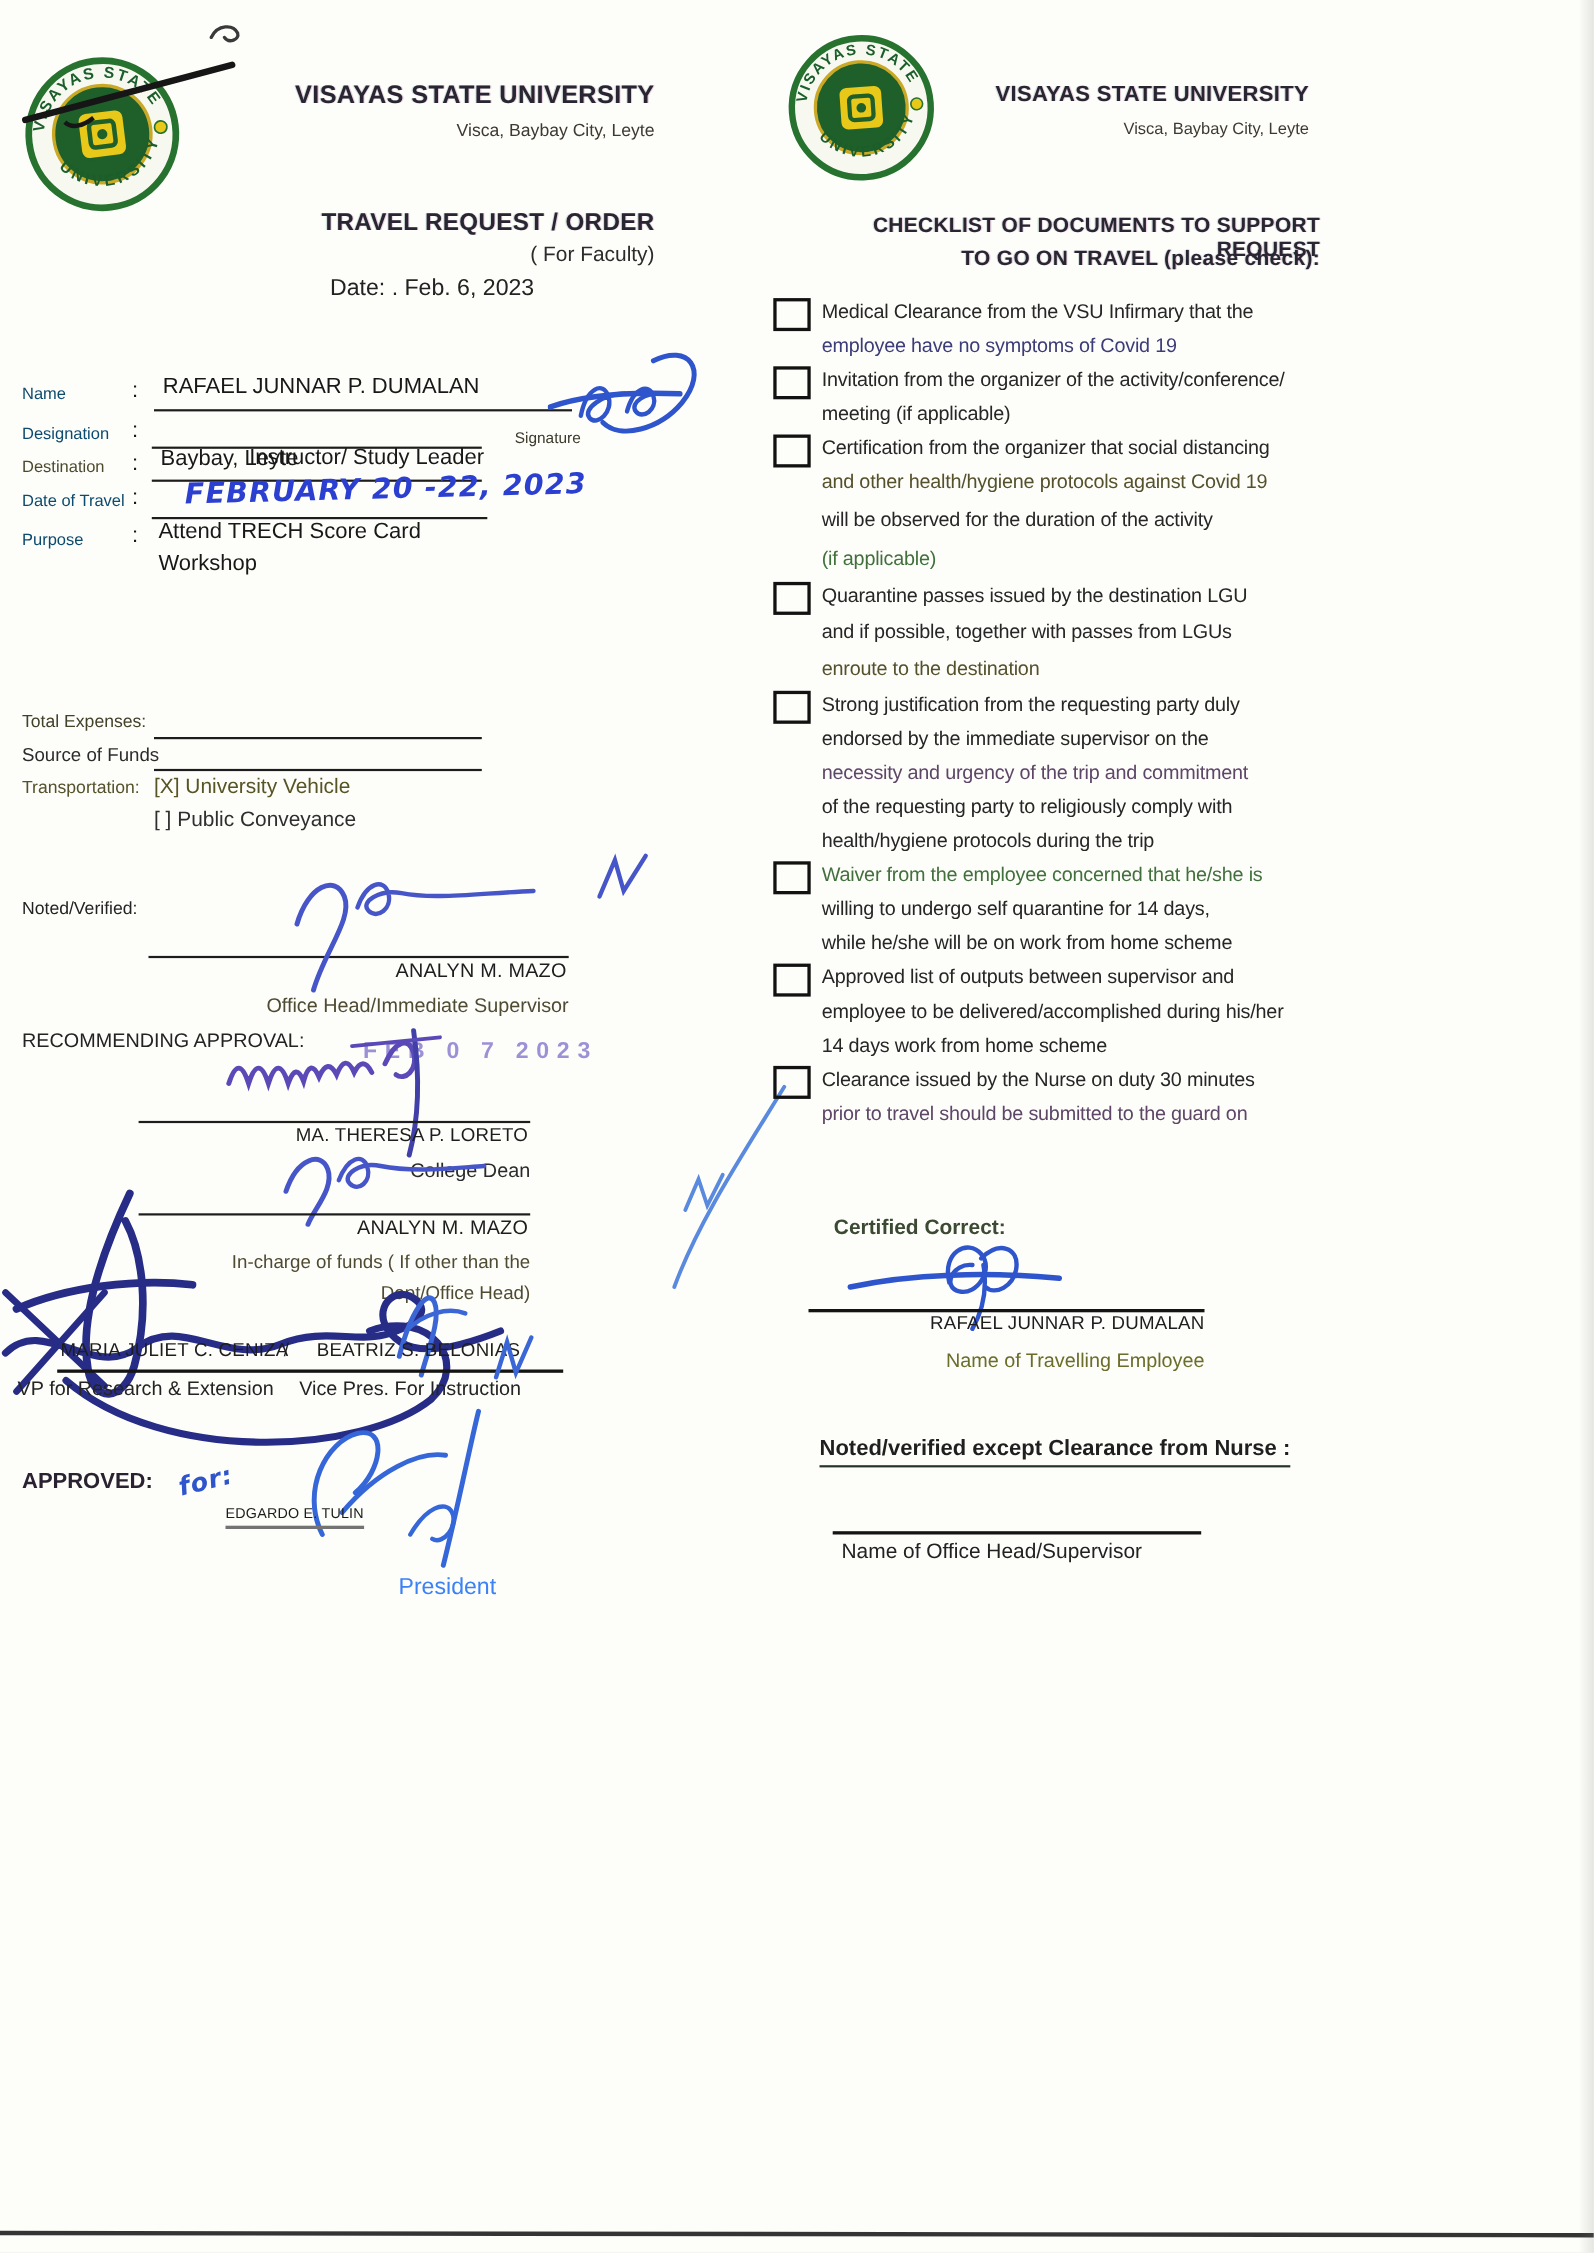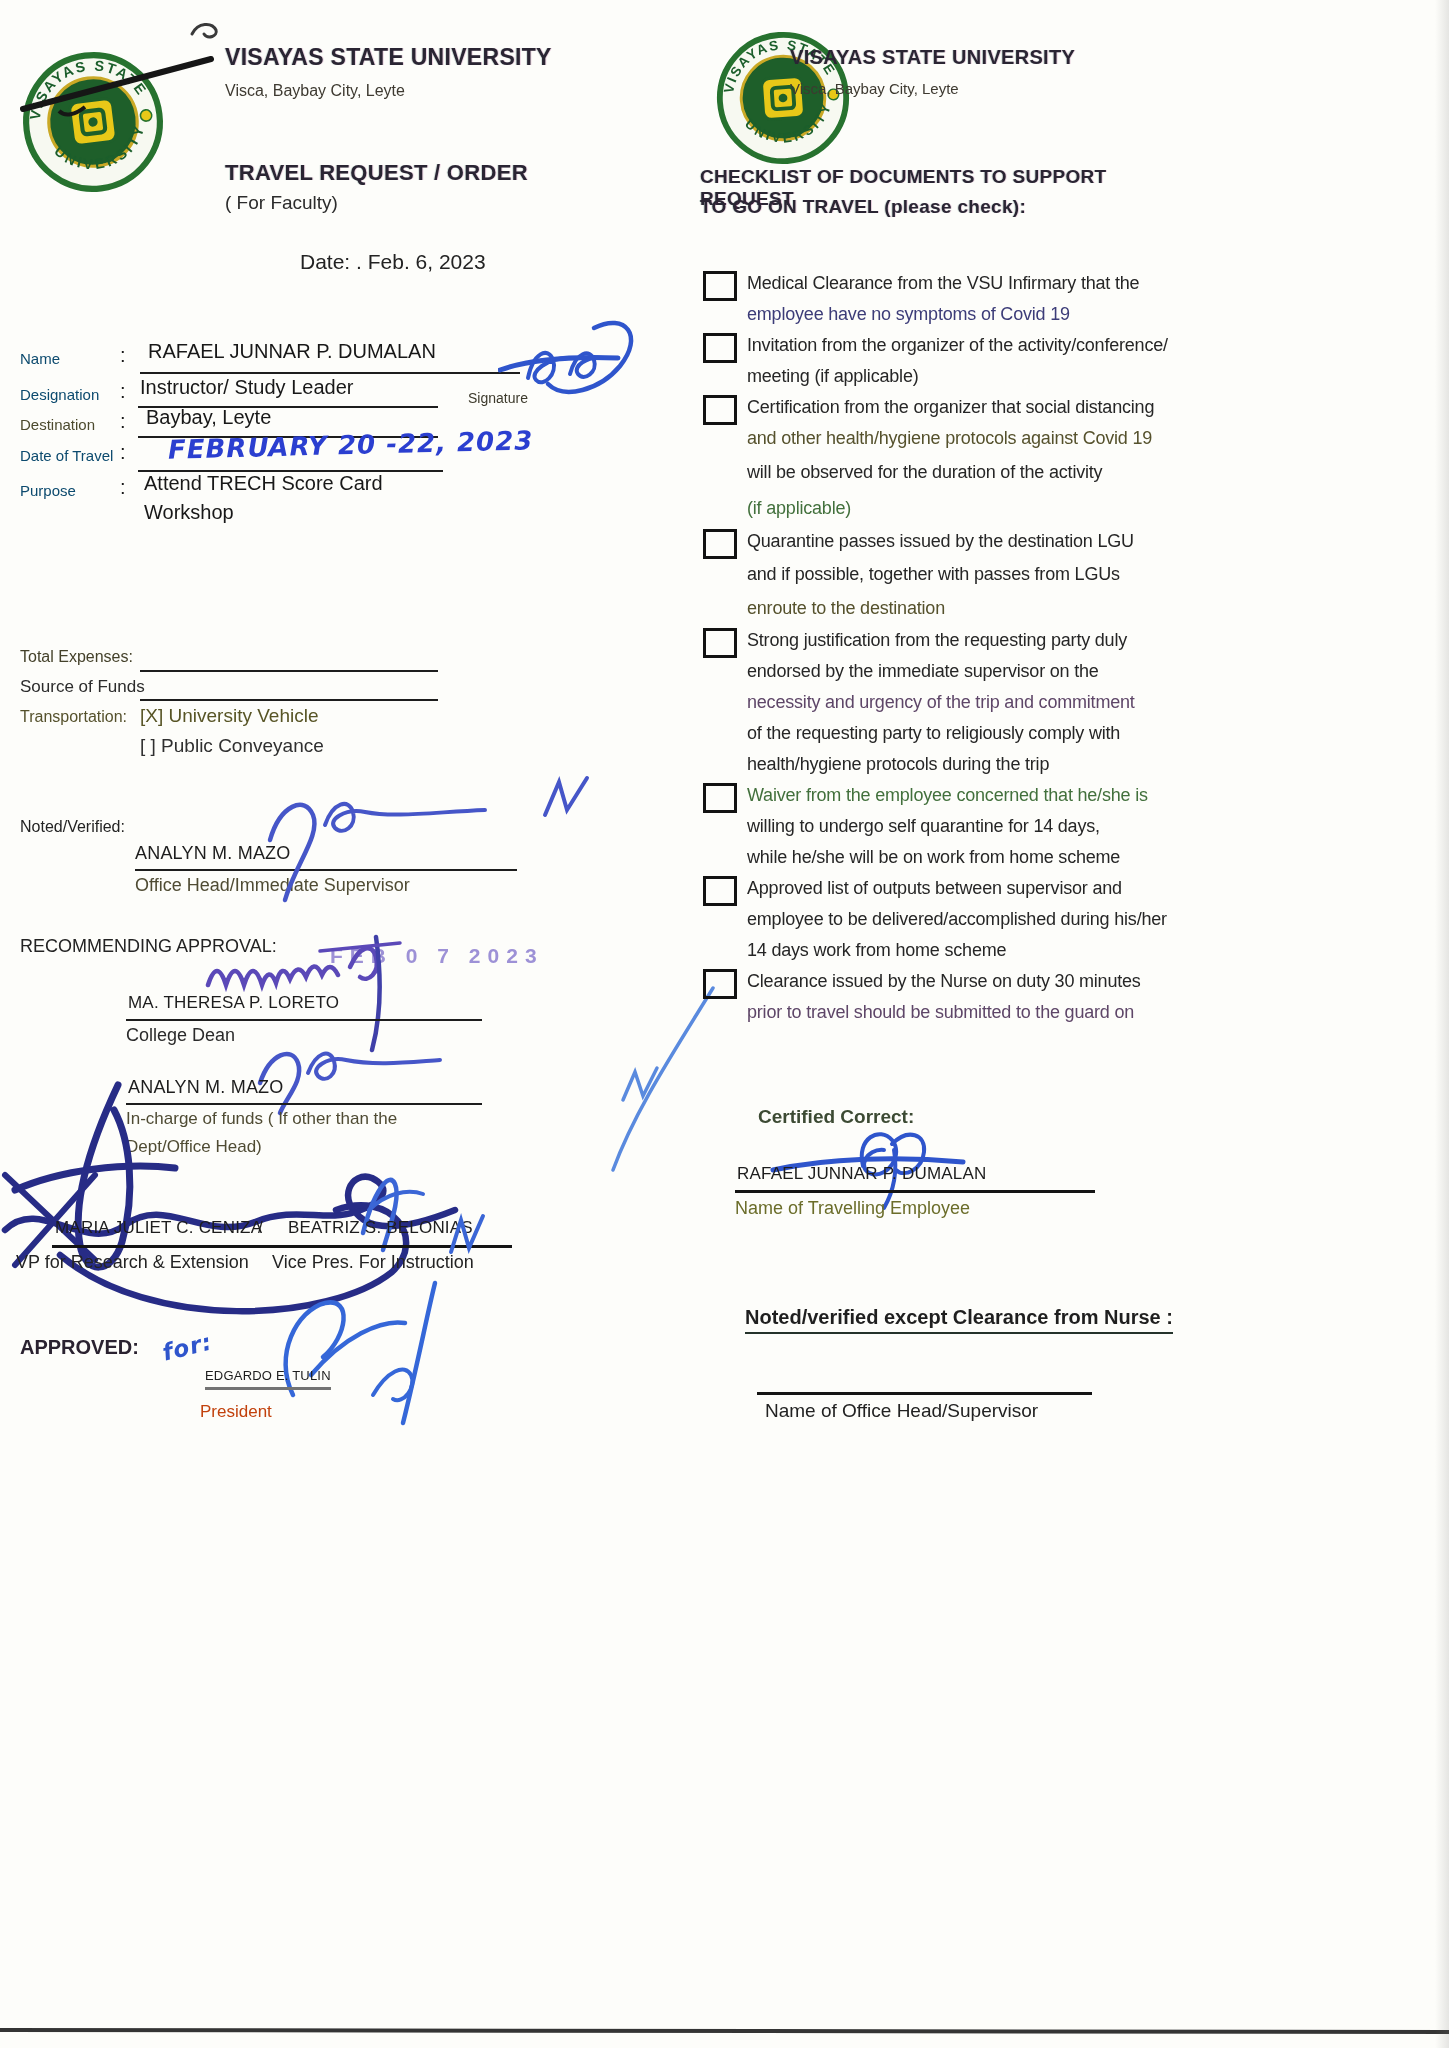--- a/index.html
+++ b/index.html
@@ -2,21 +2,21 @@
 <html><head>
 <meta charset="utf-8">
 <style>
   html,body{margin:0;padding:0;background:#e8e8e4;}
   .paper{
     position:relative;width:1449px;height:2048px;margin:0 auto;
     background:#fdfdfa;overflow:hidden;
     font-family:"Liberation Sans",sans-serif;color:#1e1e1e;
   }
   .abs{position:absolute;}
-  .ctr{text-align:left;}
+  .ctr{text-align:right;margin-top:29px;}
   
   .hdr{font-weight:bold;color:#2a2533;letter-spacing:.3px;
        text-shadow:1px 0 rgba(150,30,110,.18),-1px 0 rgba(20,90,70,.18);}
   .addr{color:#3e3a31;}
   
   .lbl{font-size:15px;color:#0c4a6e;}
   .lbl-olive{font-size:15px;color:#4c4a2e;}
   .val{font-size:20px;color:#181818;}
   .uline{border-top:2.5px solid #1d1d1d;height:0;}
   .uline-thick{border-top:3.5px solid #141414;height:0;}
@@ -195,21 +195,21 @@
   <div class="abs handw" style="left:162px;top:1334px;font-size:23px;transform:rotate(-14deg);color:#2f55cc;">for:</div>
   <div class="abs" style="left:255px;top:1275px;width:190px;height:165px;">
     <svg width="190" height="165" viewBox="0 0 190 165">
       <path d="M38,120 C18,80 42,35 70,28 C98,22 92,62 68,82" stroke="#3567d8" stroke-width="4.5" fill="none" stroke-linecap="round"></path>
       <path d="M56,100 C88,62 126,44 150,48" stroke="#3567d8" stroke-width="4.5" fill="none" stroke-linecap="round"></path>
       <path d="M148,148 C162,92 172,40 180,8" stroke="#3567d8" stroke-width="4.5" fill="none" stroke-linecap="round"></path>
       <path d="M118,120 C132,96 150,88 156,100 C162,112 148,130 138,124" stroke="#3567d8" stroke-width="4" fill="none" stroke-linecap="round"></path>
     </svg>
   </div>
   <div class="abs name-line" style="left:205px;top:1368px;font-size:13px;border-bottom:3px solid #737373;padding-bottom:4px;">EDGARDO E. TULIN</div>
-  <div class="abs ctr" style="left:200px;top:1402px;width:235px;font-size:17px;color:#c2410c;">President</div>
+  <div class="abs ctr" style="left:216px;top:1402px;width:235px;font-size:21px;color:#3b82f6;">President</div>
 
   <div class="abs" style="left:712px;top:30px;width:142px;height:136px;transform:rotate(-4deg);">
     <svg width="142" height="136" viewBox="0 0 140 140">
       <circle cx="70" cy="70" r="65" fill="#f7f9f1" stroke="#27722f" stroke-width="6"></circle>
       <circle cx="70" cy="70" r="43" fill="#1e5f2a" stroke="#caa926" stroke-width="3"></circle>
       <rect x="49" y="49" width="42" height="42" rx="8" fill="#e8c818" stroke="#1e5f2a" stroke-width="3"></rect>
       <rect x="59" y="59" width="22" height="22" rx="4" fill="none" stroke="#1e5f2a" stroke-width="4"></rect>
       <circle cx="70" cy="70" r="4.5" fill="#1e5f2a"></circle>
       <circle cx="122" cy="70" r="5.5" fill="#e8c818" stroke="#27722f" stroke-width="1.5"></circle>
       <path id="arcT2" d="M 18,72 A 52,52 0 0 1 122,72" fill="none"></path>

